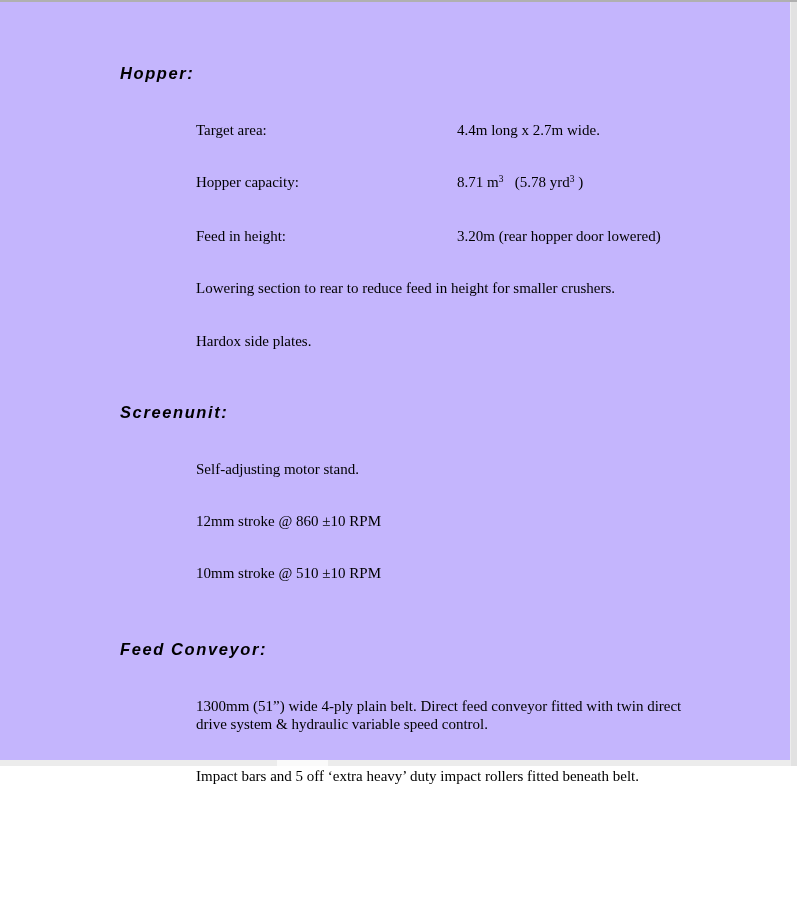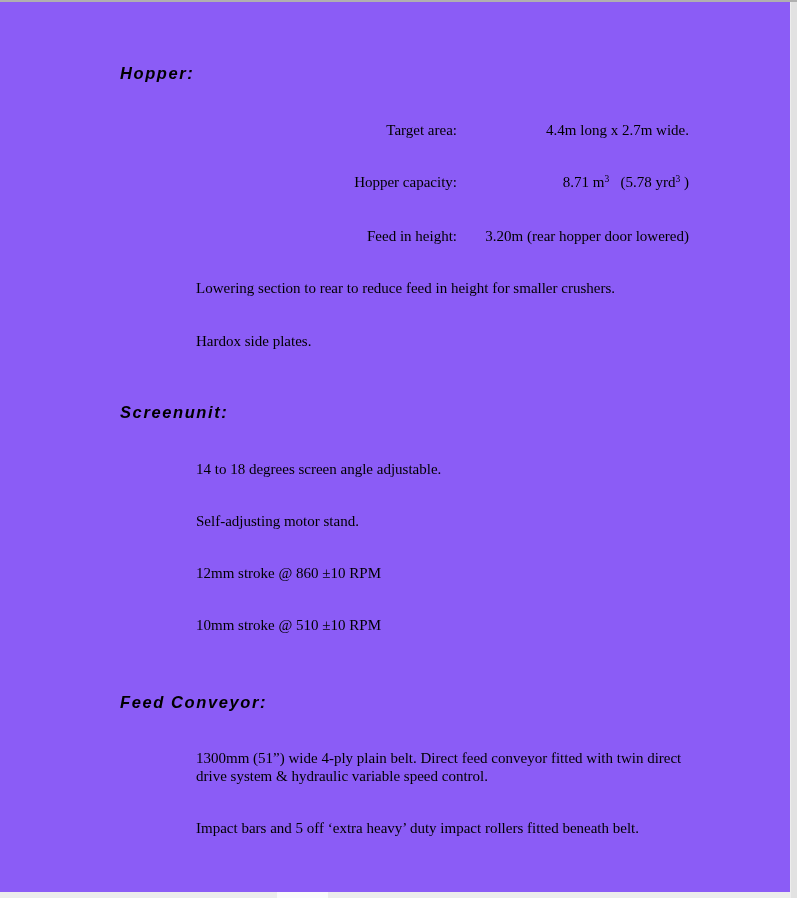--- a/index.html
+++ b/index.html
@@ -6,22 +6,22 @@
     margin: 0;
     padding: 0;
     width: 797px;
     height: 898px;
     background: #ffffff;
     overflow: hidden;
   }
   .viewport {
     position: relative;
     width: 797px;
-    height: 898px;
-    background: #8b5cf6;
+    height: 766px;
+    background: #c4b5fd;
   }
   .top-border {
     position: absolute;
     top: 0; left: 0; right: 0;
     height: 2px;
     background: #b0b0b0;
   }
   .vscrollbar {
     position: absolute;
     top: 2px; right: 0; bottom: 0;
@@ -65,21 +65,21 @@
   }
   .spec-body {
     margin-left: 76px;
     width: 493px;
     font-family: "Liberation Serif", serif;
     font-size: 15px;
     line-height: 17.4px;
     white-space: pre-wrap;
     color: #000000;
   }
-  .spec-row { display: flex; text-align: right; }
+  .spec-row { display: flex; }
   .spec-row .row-label {
     flex: 0 0 261px;
     width: 261px;
   }
   .spec-row .row-value { flex: 1; }
   .sup {
     font-size: 9.5px;
     position: relative;
     top: -5px;
   }
@@ -111,21 +111,20 @@
           <span class="row-value">3.20m (rear hopper door lowered)</span>
         </div>
         <div class="spec-line">Lowering section to rear to reduce feed in height for smaller crushers.</div>
         <div class="spec-line">Hardox side plates.</div>
       </div>
     </section>
 
     <section class="spec-section sec-2">
       <h2 class="heading">Screenunit:</h2>
       <div class="spec-body">
-        <div class="spec-line">14 to 18 degrees screen angle adjustable.</div>
         <div class="spec-line">Self-adjusting motor stand.</div>
         <div class="spec-line">12mm stroke @ 860 ±10 RPM</div>
         <div class="spec-line">10mm stroke @ 510 ±10 RPM</div>
       </div>
     </section>
 
     <section class="spec-section sec-3">
       <h2 class="heading">Feed Conveyor:</h2>
       <div class="spec-body">
         <div class="spec-paragraph">1300mm (51”) wide 4-ply plain belt. Direct feed conveyor fitted with twin direct drive system &amp; hydraulic variable speed control.</div>

